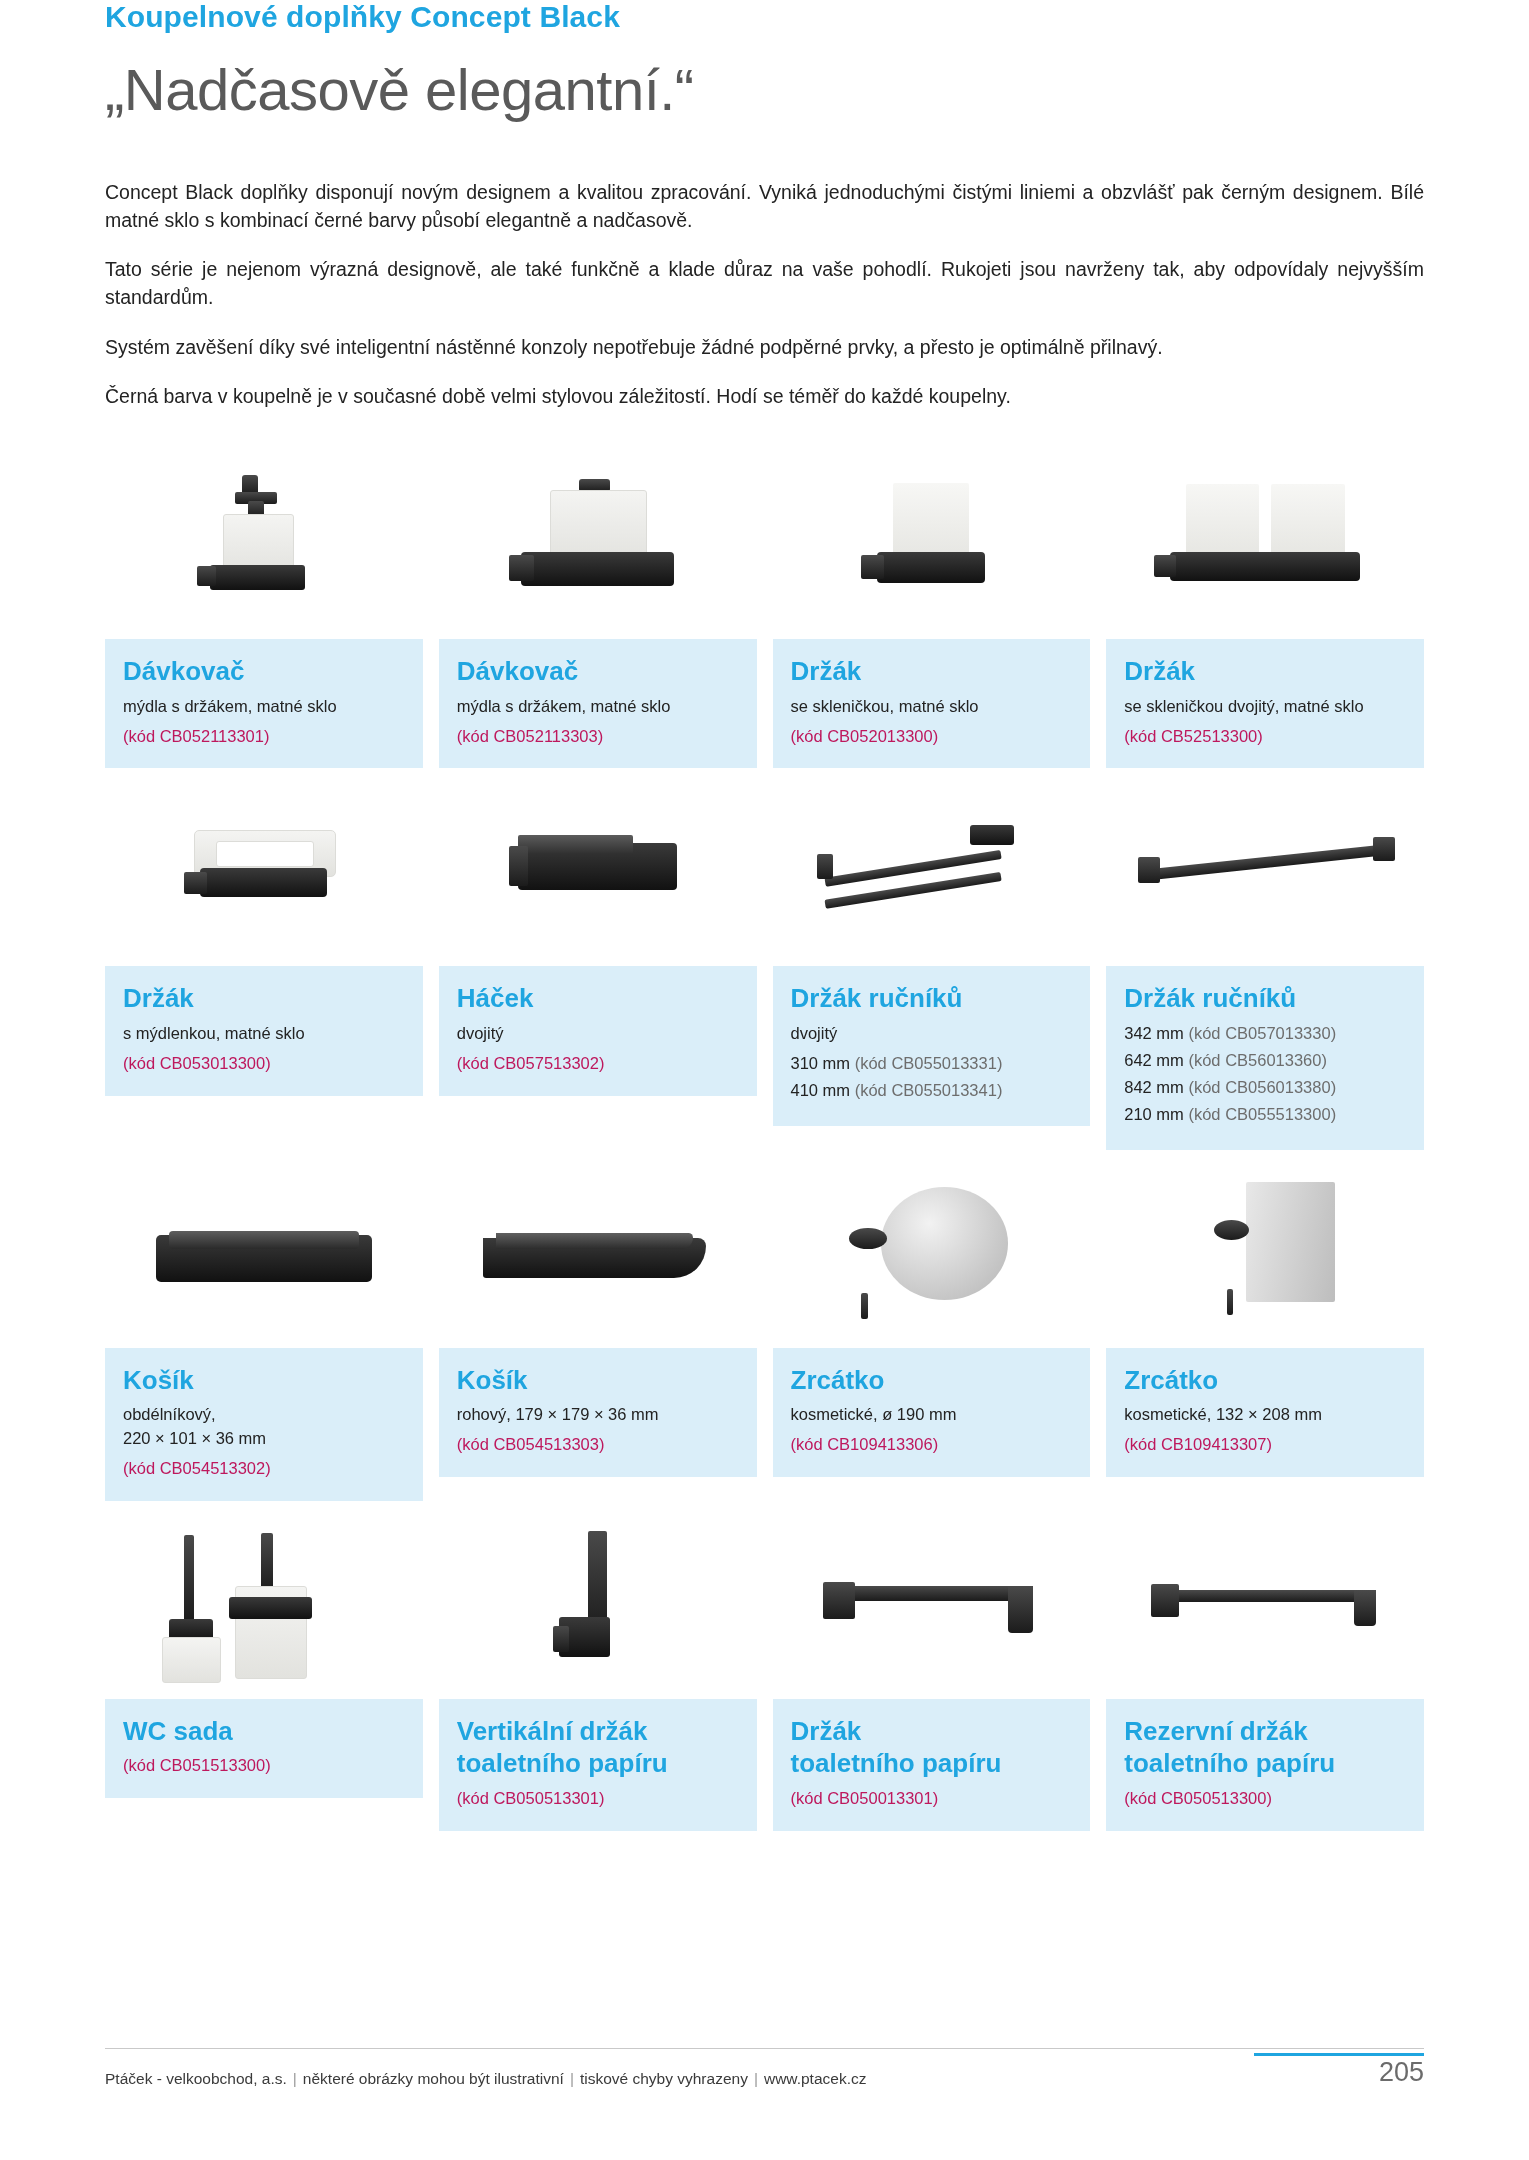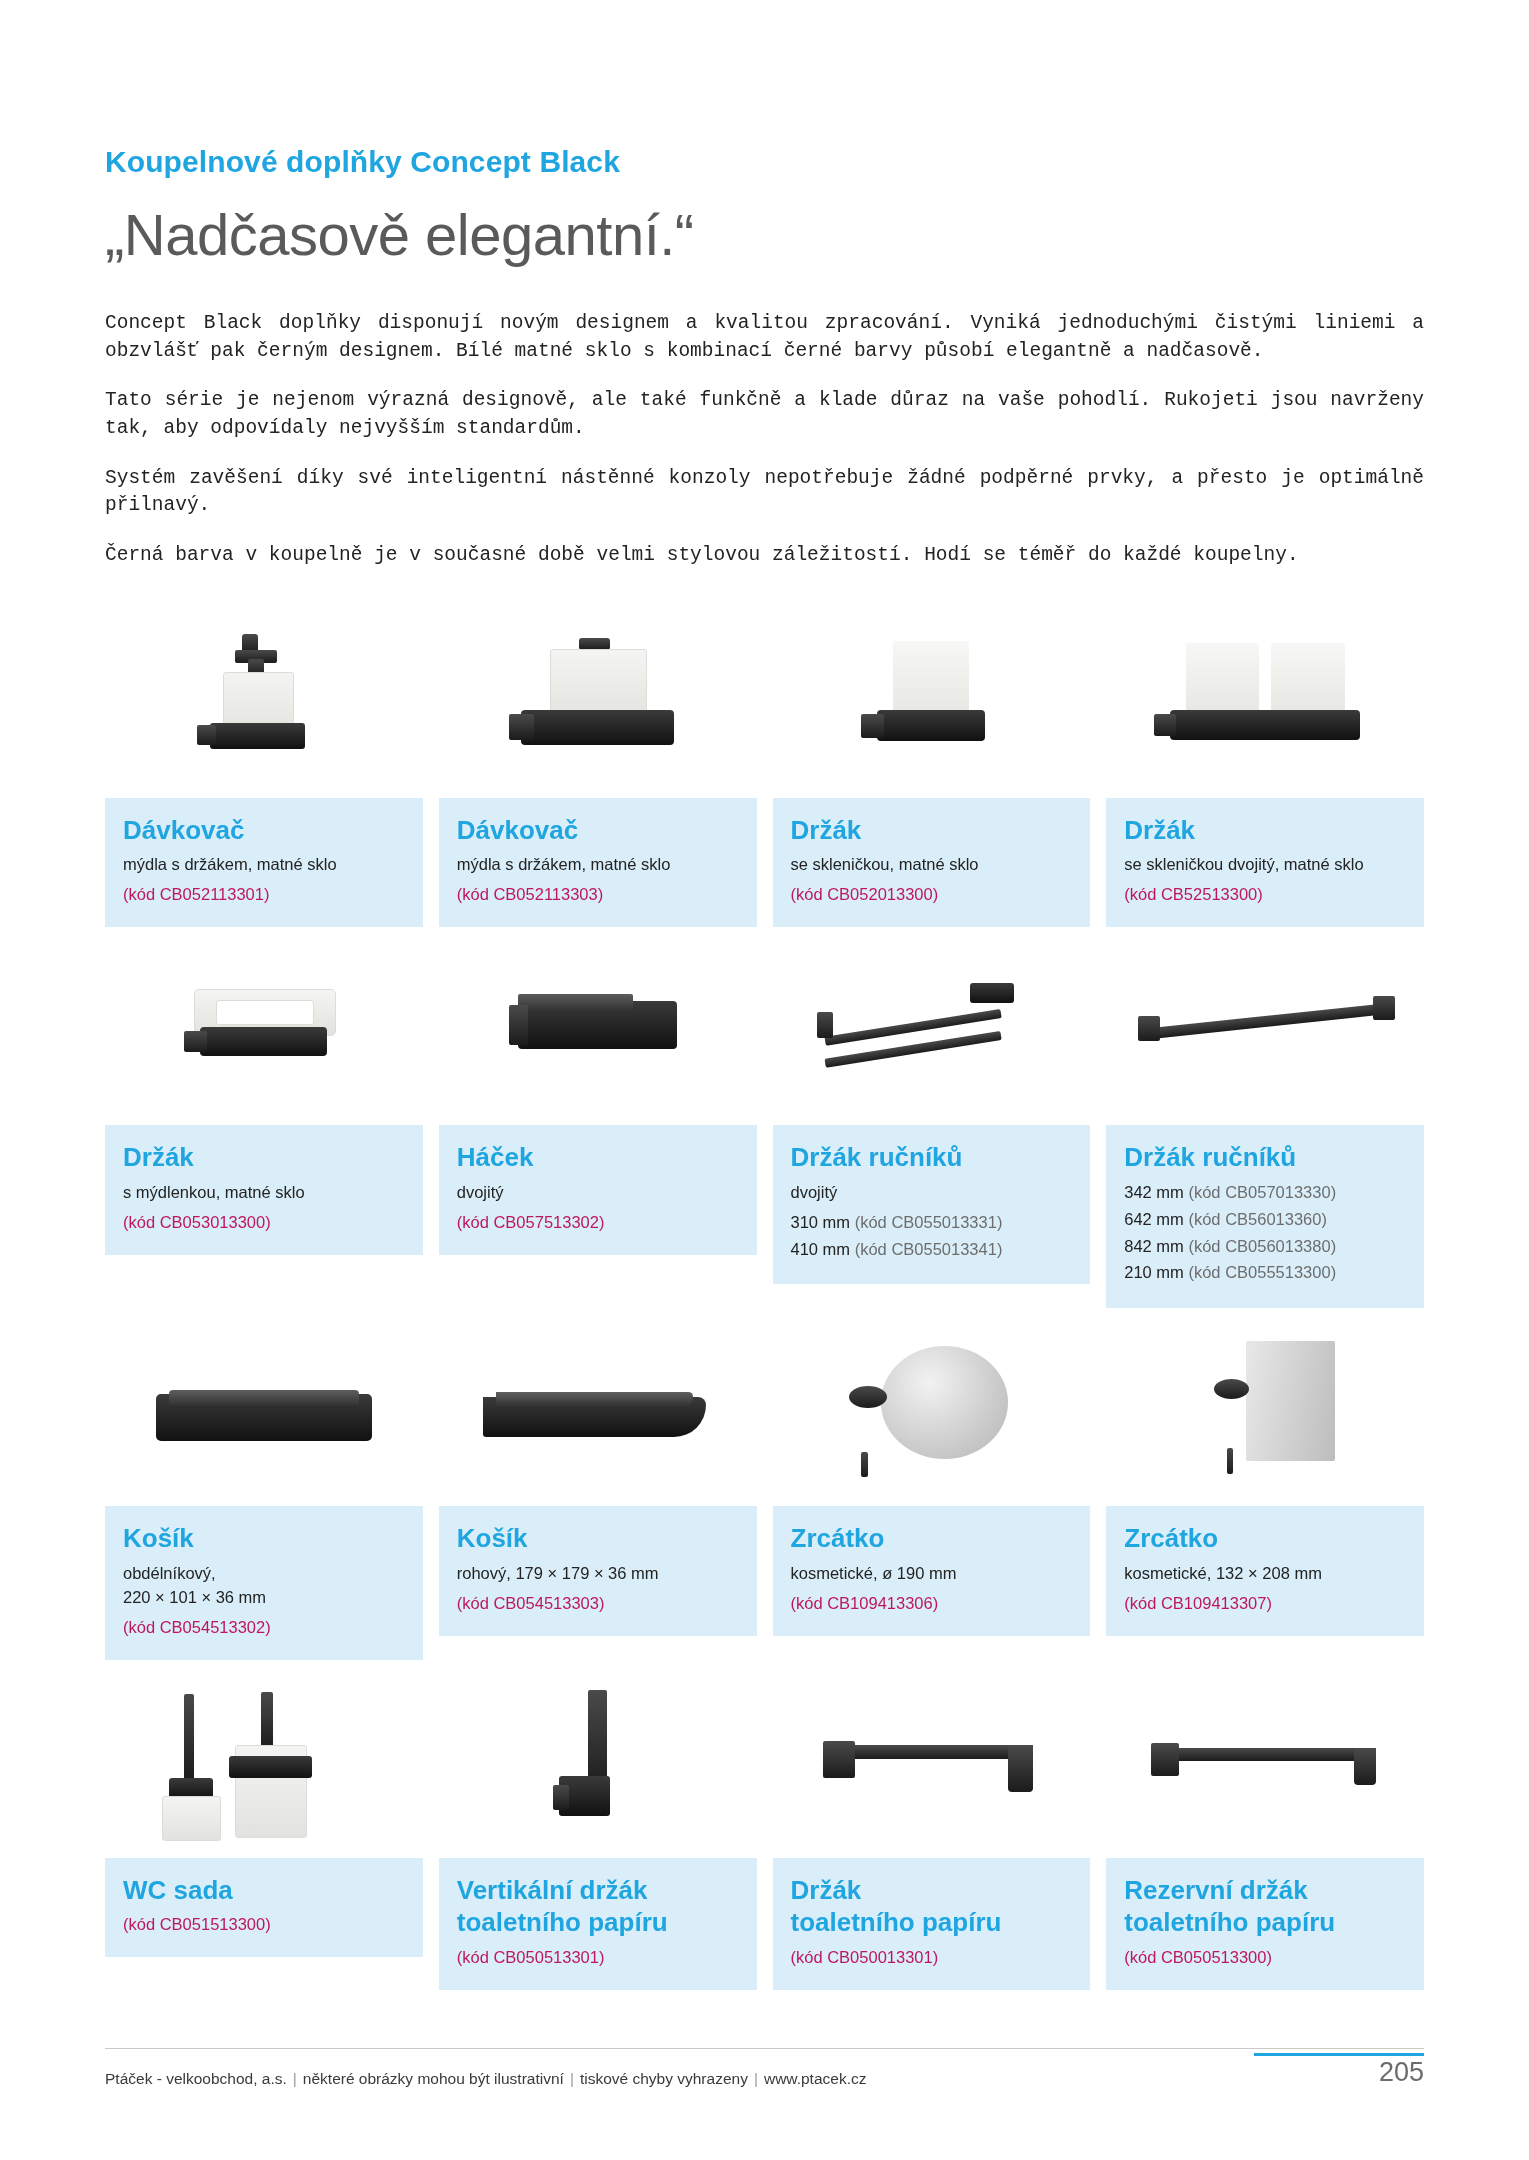--- a/index.html
+++ b/index.html
@@ -19,38 +19,36 @@
     position: absolute;
     left: 0; top: 0;
     width: 1529px;
     height: 2160px;
     box-sizing: border-box;
     padding: 0 105px;
   }
 
   
   .kicker {
-    margin-top: 145px;
     font-size: 30px;
     font-weight: bold;
     color: #1fa5e0;
     letter-spacing: 0.1px;
   }
   .headline {
     margin-top: 22px;
     font-size: 58px;
     font-weight: 400;
     color: #5a5a5a;
     letter-spacing: -0.5px;
   }
 
   
   .intro {
-    margin-top: 42px;
-    font-family: Liberation Mono, monospace;
+    margin-top: 56px;
   }
   .intro p {
     margin: 0 0 22px 0;
     font-size: 19.5px;
     line-height: 1.42;
     text-align: justify;
     color: #232323;
   }
   .intro p:last-child { margin-bottom: 0; }
 

